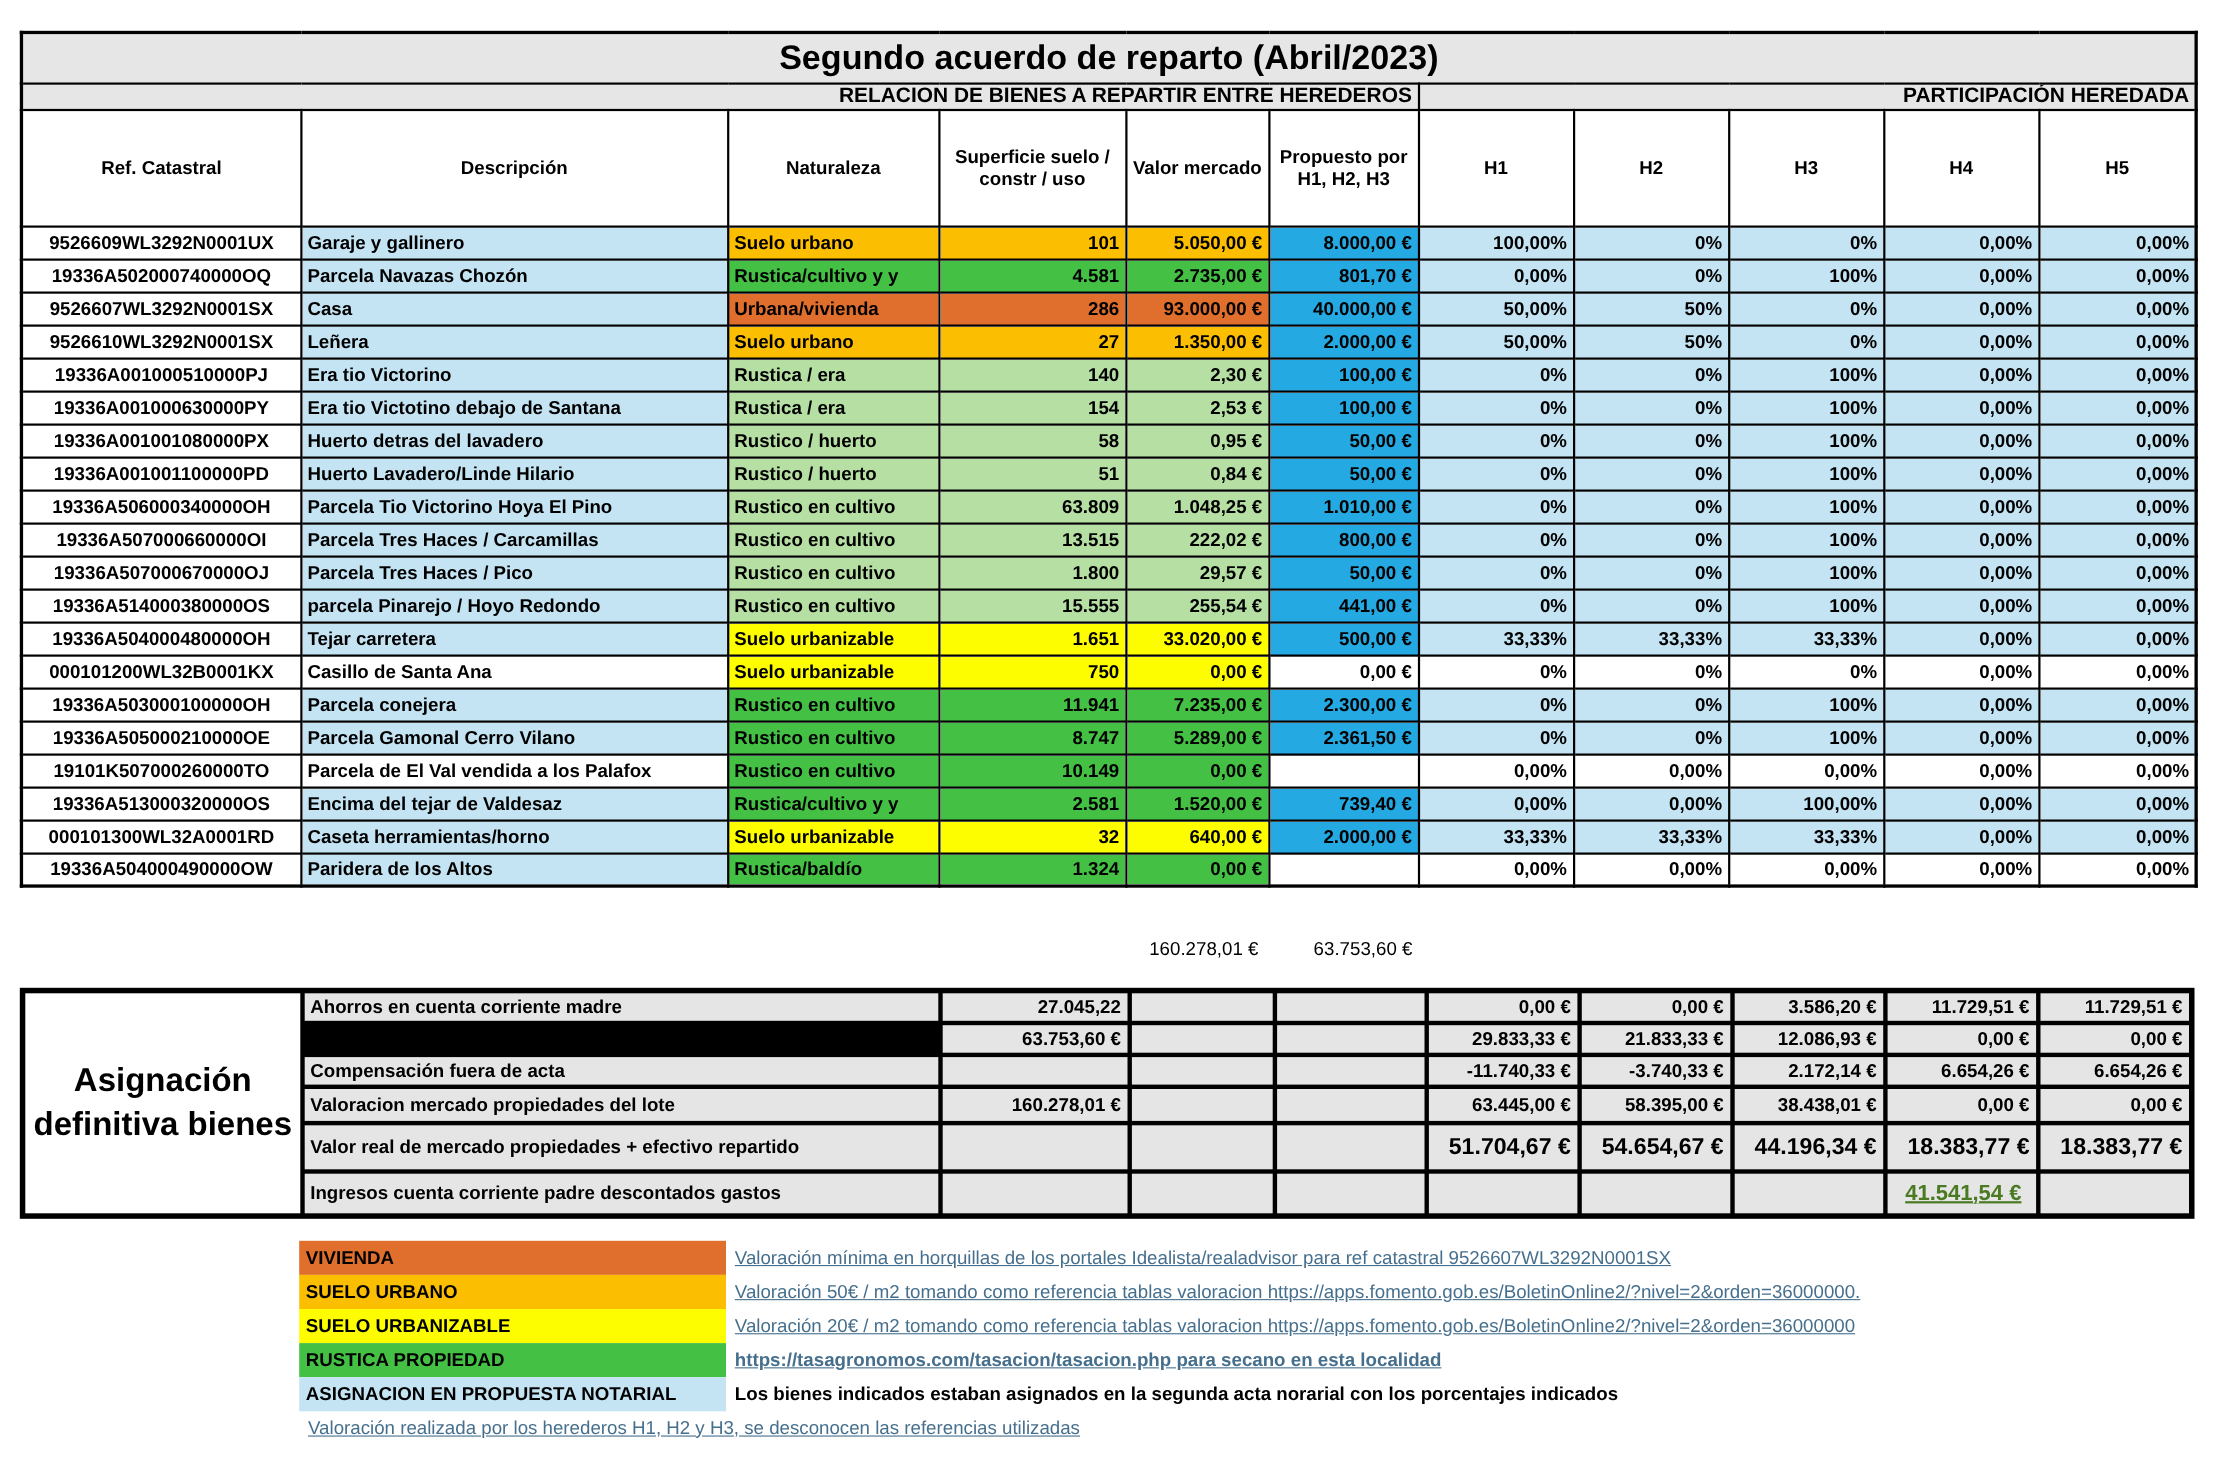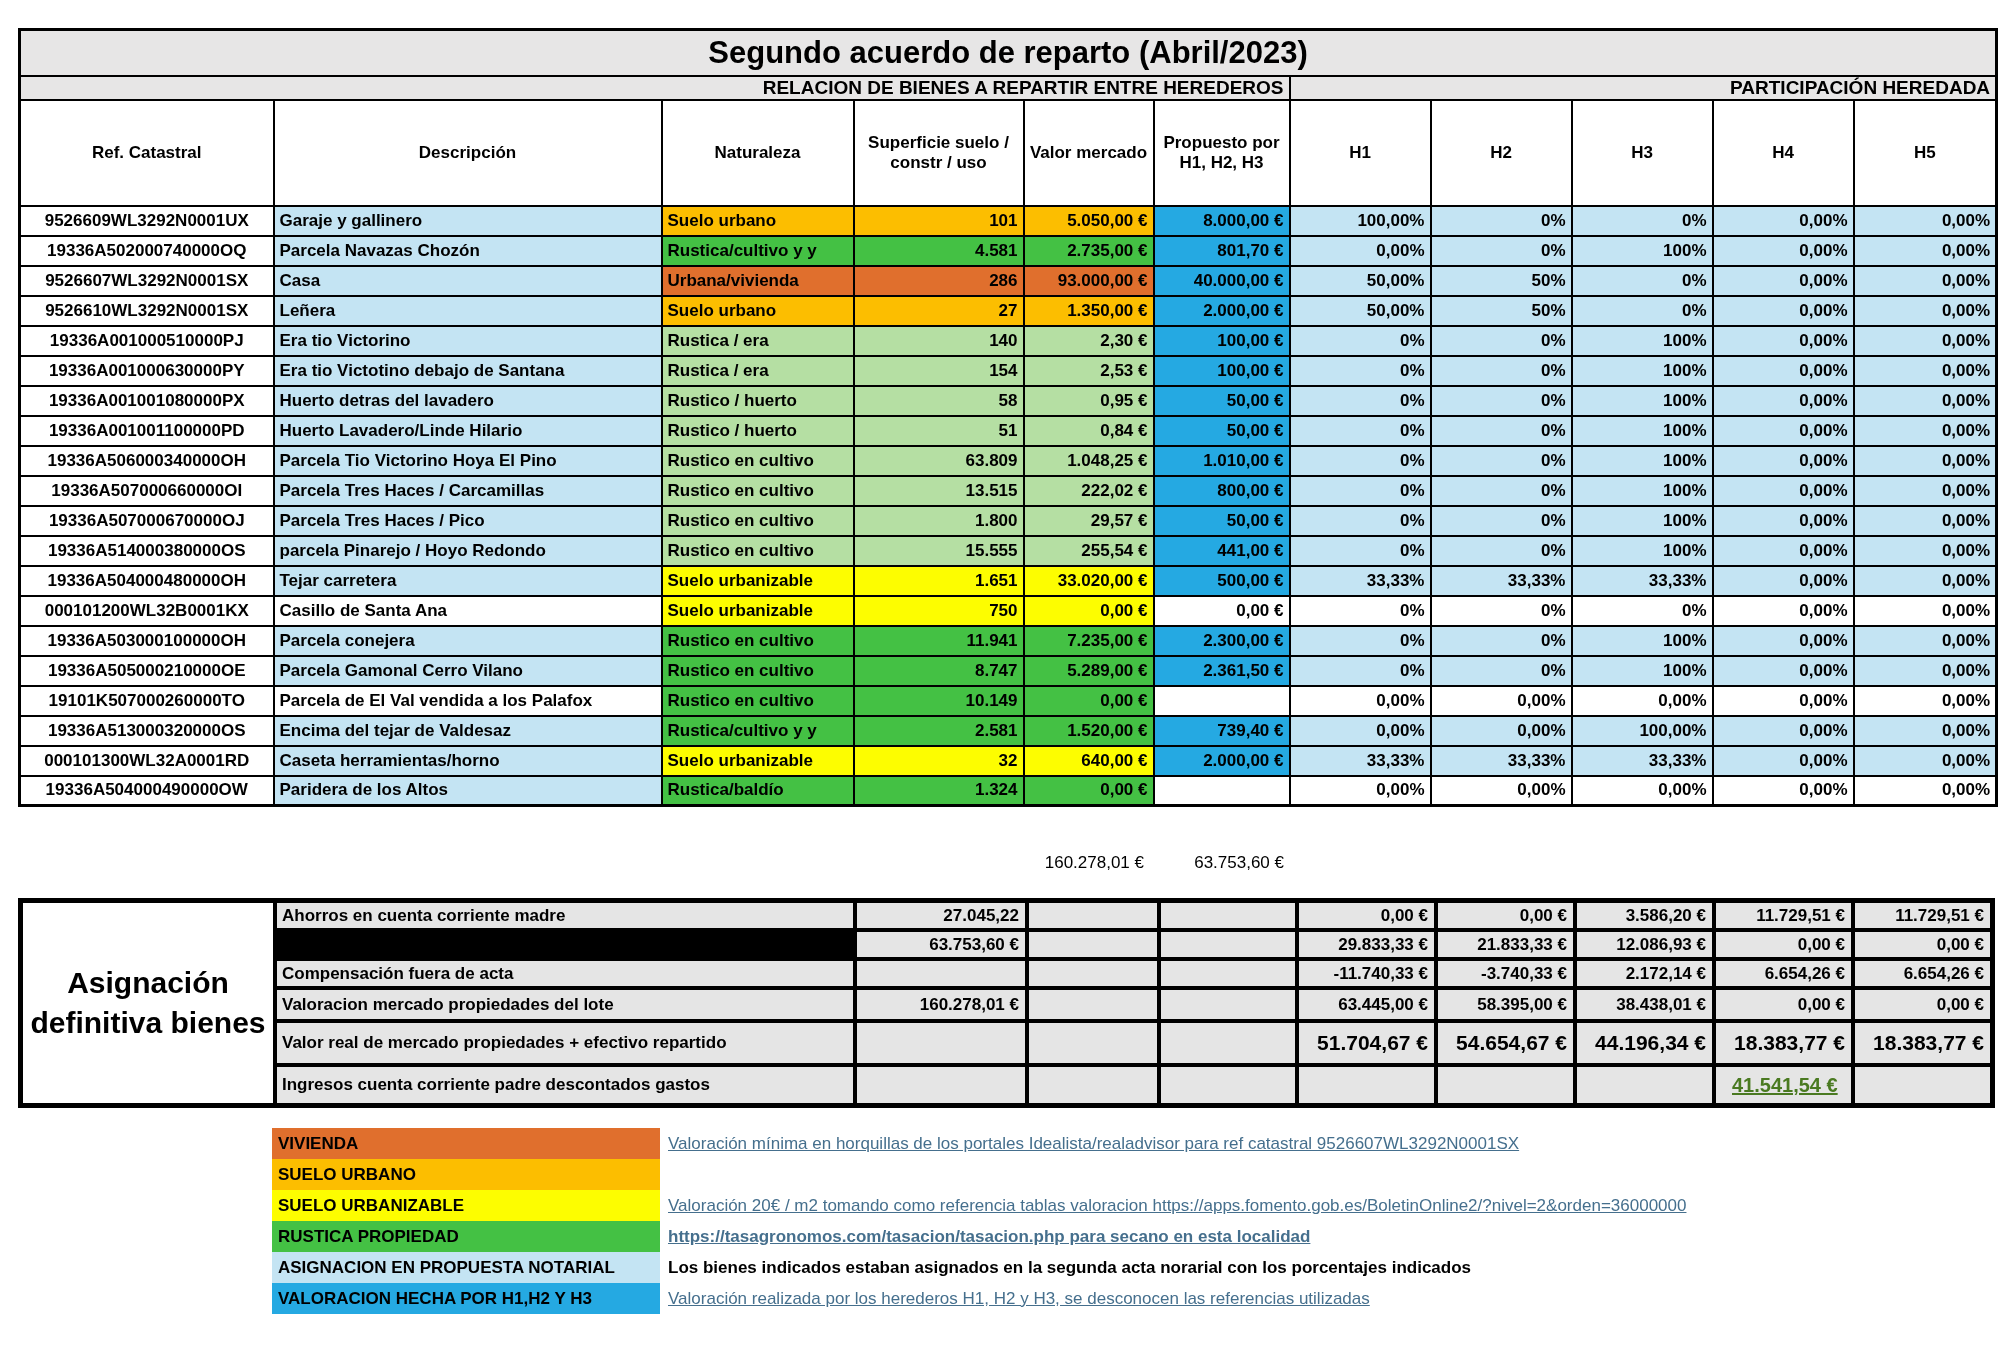--- a/index.html
+++ b/index.html
@@ -429,32 +429,32 @@
       <div class="acell anum bg-white" style="grid-area: 6 / 10;"></div>
     </div>
 
   <div class="legend">
       <div class="lg-row">
         <div class="lg-swatch bg-dkorange">VIVIENDA</div>
         <div class="lg-note link">Valoración mínima en horquillas de los portales Idealista/realadvisor para ref catastral 9526607WL3292N0001SX</div>
       </div>
       <div class="lg-row">
         <div class="lg-swatch bg-orange">SUELO URBANO</div>
+        <div class="lg-note link">Valoración 50€ / m2 tomando como referencia tablas valoracion https://apps.fomento.gob.es/BoletinOnline2/?nivel=2&amp;orden=36000000.</div>
       </div>
       <div class="lg-row">
         <div class="lg-swatch bg-yellow">SUELO URBANIZABLE</div>
         <div class="lg-note link">Valoración 20€ / m2 tomando como referencia tablas valoracion https://apps.fomento.gob.es/BoletinOnline2/?nivel=2&amp;orden=36000000</div>
       </div>
       <div class="lg-row">
         <div class="lg-swatch bg-green">RUSTICA PROPIEDAD</div>
         <div class="lg-note link-bold">https://tasagronomos.com/tasacion/tasacion.php para secano en esta localidad</div>
       </div>
       <div class="lg-row">
         <div class="lg-swatch bg-ltblue">ASIGNACION EN PROPUESTA NOTARIAL</div>
         <div class="lg-note bold-plain">Los bienes indicados estaban asignados en la segunda acta norarial con los porcentajes indicados</div>
       </div>
       <div class="lg-row">
-        <div class="lg-swatch bg-blue">VALORACION HECHA POR H1,H2 Y H3</div>
         <div class="lg-note link">Valoración realizada por los herederos H1, H2 y H3, se desconocen las referencias utilizadas</div>
       </div>
     </div>
 
 </div>
 
 </body></html>

